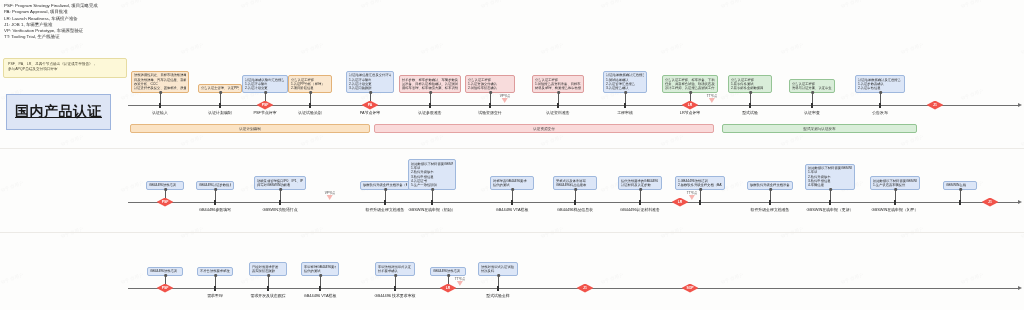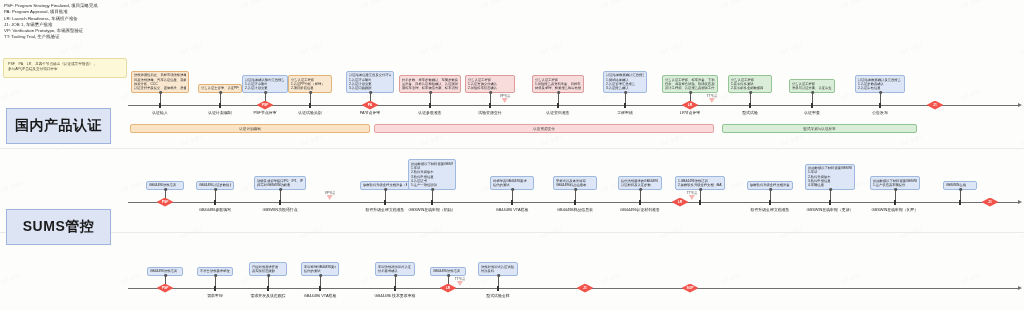--- a/index.html
+++ b/index.html
@@ -30,21 +30,21 @@
 
   
   .row-label {
     position: absolute; left: 6px;
     width: 105px; height: 36px;
     background: #dde5f5; border: 1px solid #9db4dd;
     display: flex; align-items: center; justify-content: center;
     font-size: 14px; font-weight: bold; color: #1a1a1a;
     letter-spacing: 0.5px;
   }
-  .row-label.r1 { top: 108px; }
+  .row-label.r1 { top: 94px; text-decoration: underline; }
   .row-label.r2 { top: 209px; }
   .row-label.r3 { top: 265px; }
 
   
   .lane-sep { position: absolute; left: 0; width: 1024px; height: 1px; background: #eceae6; }
 
   
   .axis {
     position: absolute; height: 1px; background: #6f6f6f;
   }
@@ -332,21 +332,20 @@
       <div class="marker-tri"></div>
     </div>
     <div class="marker" style="left: 712px; top: 94px;">
       <div class="marker-txt">TT节点</div>
       <div class="marker-tri"></div>
     </div>
     <div class="dia" style="left: 265px; top: 100.5px;">PSF</div>
     <div class="dia" style="left: 370px; top: 100.5px;">PA</div>
     <div class="dia" style="left: 690px; top: 100.5px;">LR</div>
     <div class="dia" style="left: 935px; top: 100.5px;">J1</div>
-    <div class="row-label r2">SUMS管控</div>
     <div class="axis" style="left: 128px; top: 202px; width: 890px;"></div>
     <div class="axis-arrow" style="left: 1018px; top: 200px;"></div>
     <div class="tick" style="left: 165px; top: 199.5px;"></div>
     <div class="box blue" style="left: 165px; width: 38px; top: 180.7px;">
       <div class="bl">GB44496法规培训</div>
     </div>
     <div class="stem" style="left: 165px; top: 189px; height: 11px;"></div>
     <div class="stem-dot" style="left: 165px; top: 188px;"></div>
     <div class="tick" style="left: 215px; top: 199.5px;"></div>
     <div class="tick-label" style="left: 215px; top: 207px;">GB44496参数填写</div>

